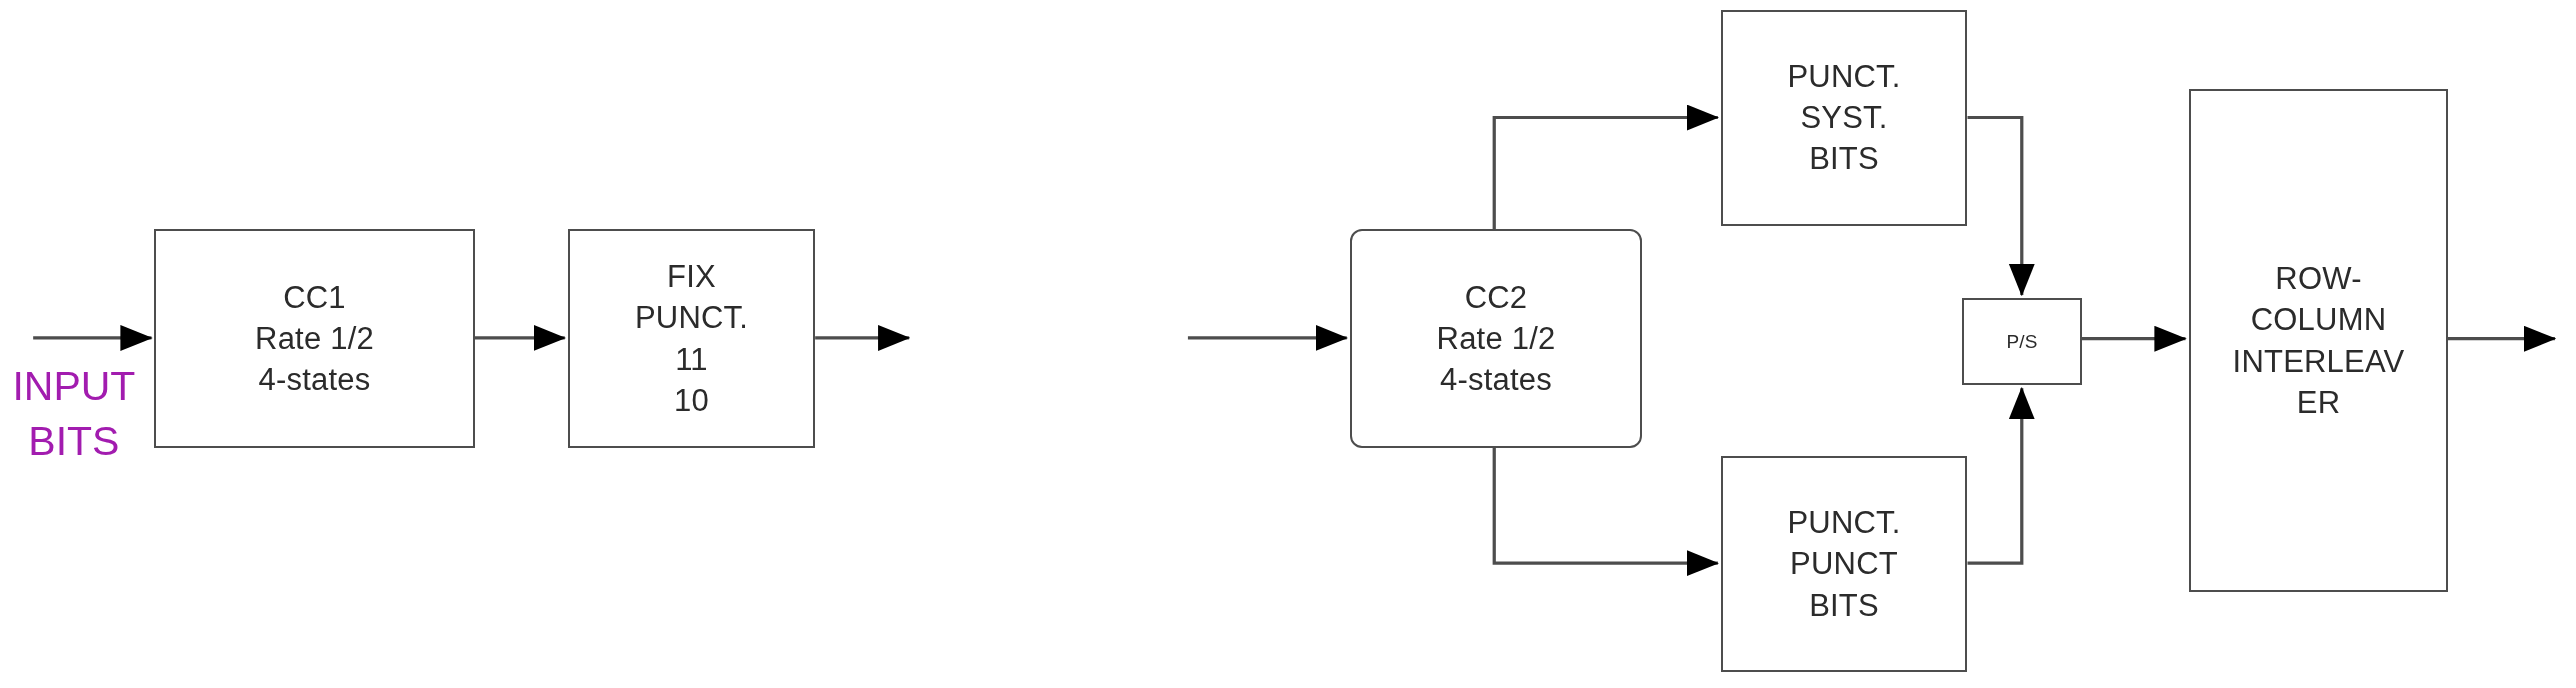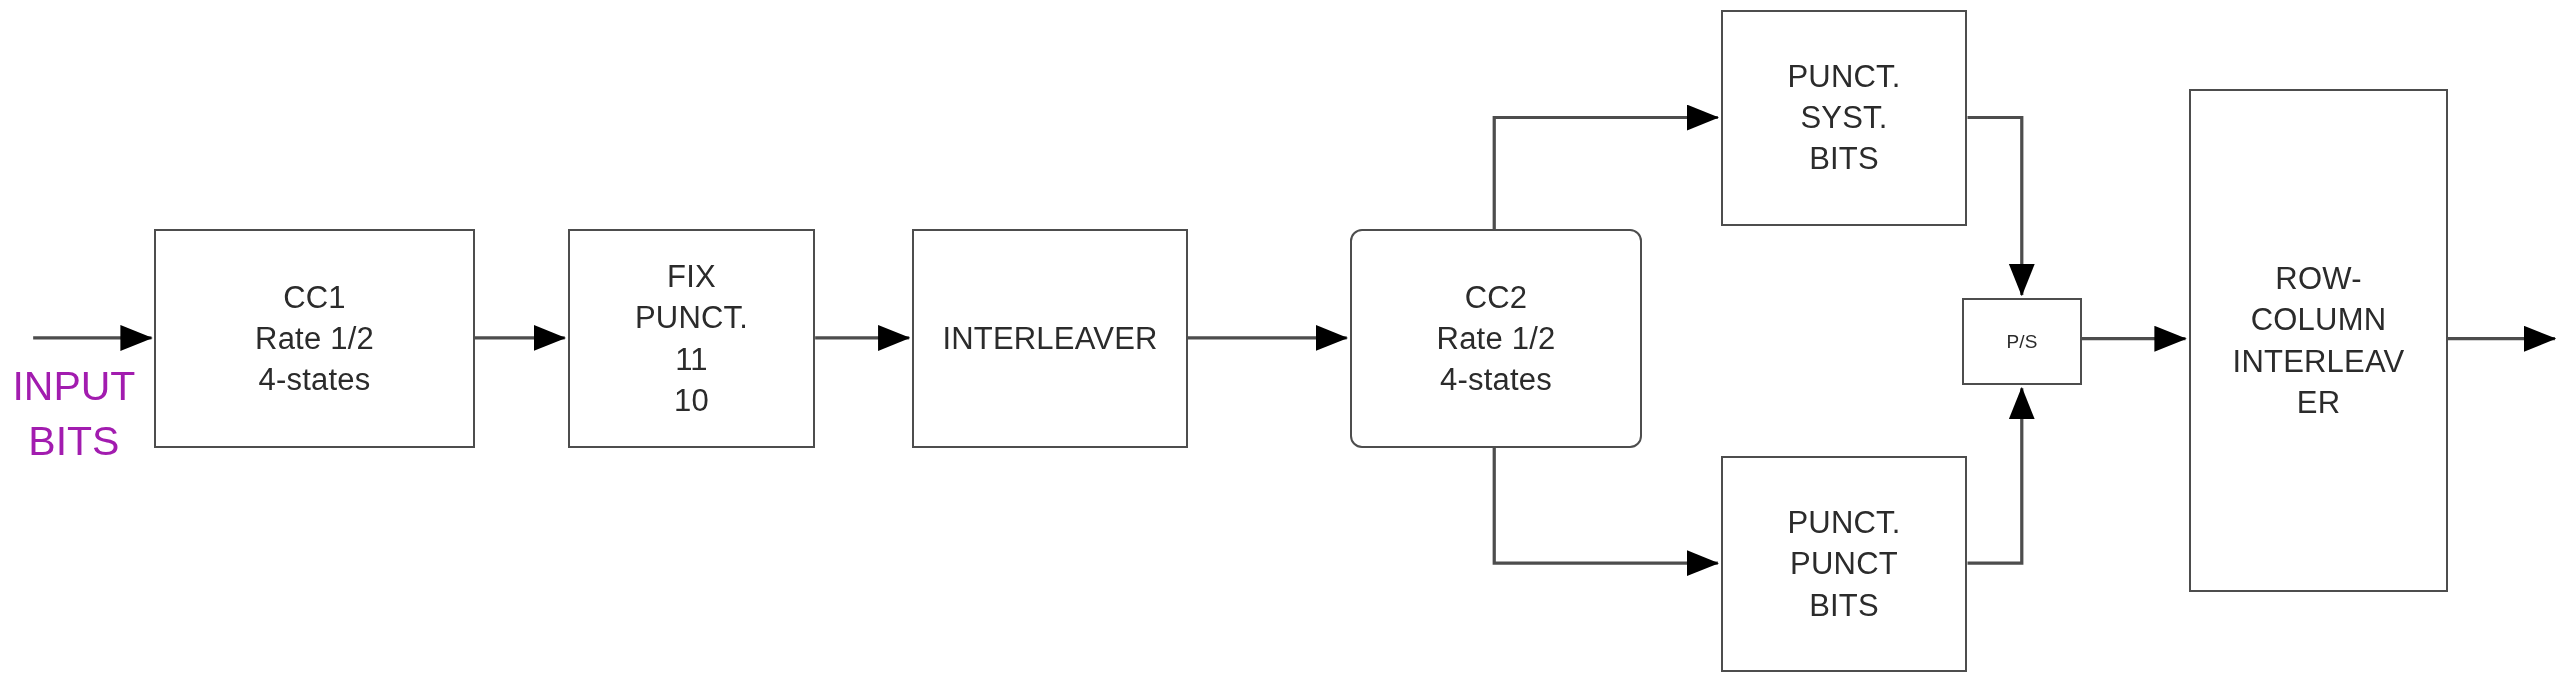--- a/index.html
+++ b/index.html
@@ -115,23 +115,20 @@
     <span class="ln">4-states</span>
   </div>
 
   <div class="blk" style="left:568px; top:229px; width:247px; height:219px;">
     <span class="ln">FIX</span>
     <span class="ln">PUNCT.</span>
     <span class="ln">11</span>
     <span class="ln">10</span>
   </div>
 
-  <div class="blk" style="left:912px; top:229px; width:276px; height:219px;">
-    <span class="ln">INTERLEAVER</span>
-  </div>
 
   <div class="blk" style="left:1350px; top:229px; width:292px; height:219px;border-radius:12px;">
     <span class="ln">CC2</span>
     <span class="ln">Rate 1/2</span>
     <span class="ln">4-states</span>
   </div>
 
   <div class="blk" style="left:1721px; top:9.7px; width:246px; height:216px;">
     <span class="ln">PUNCT.</span>
     <span class="ln">SYST.</span>

